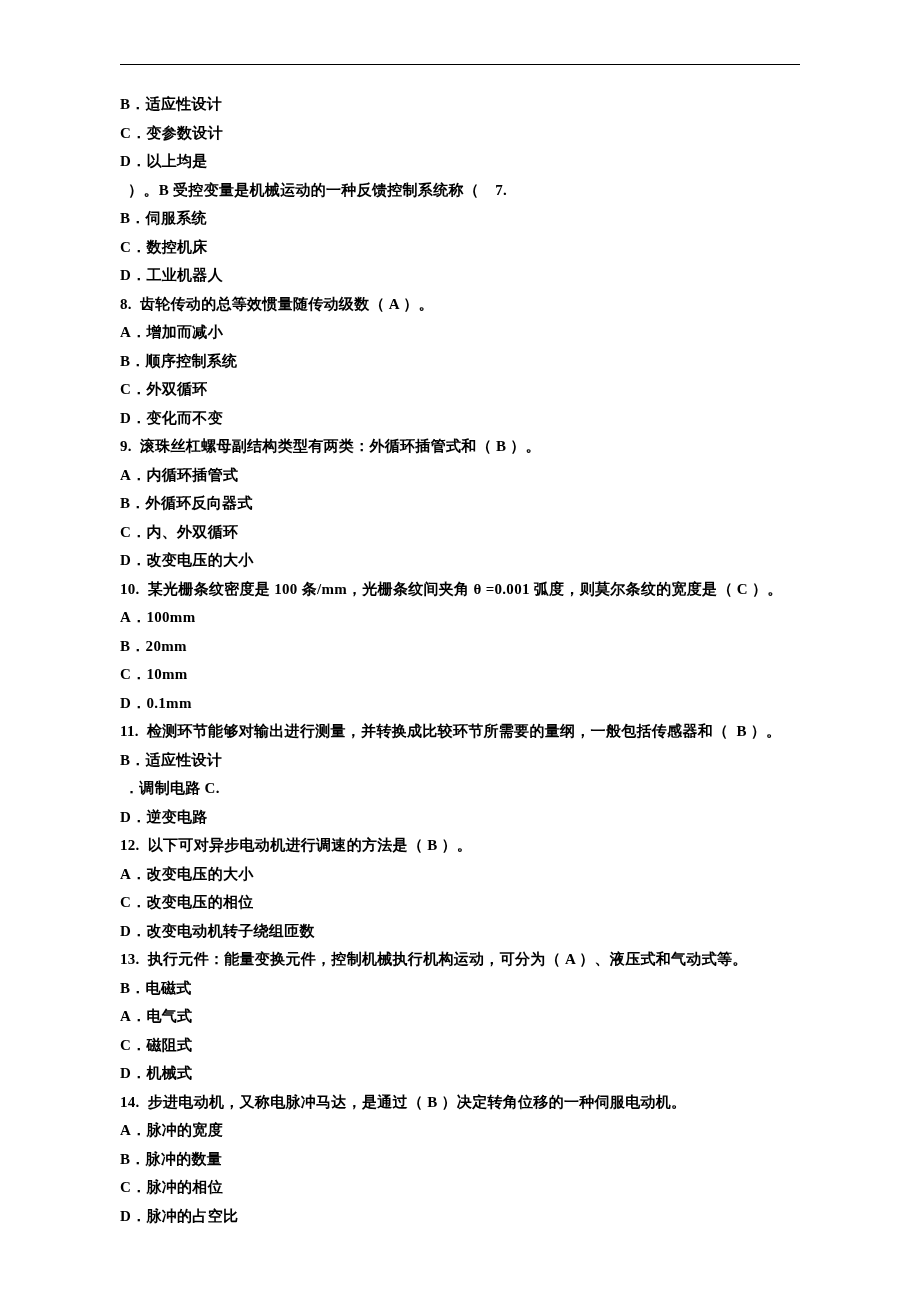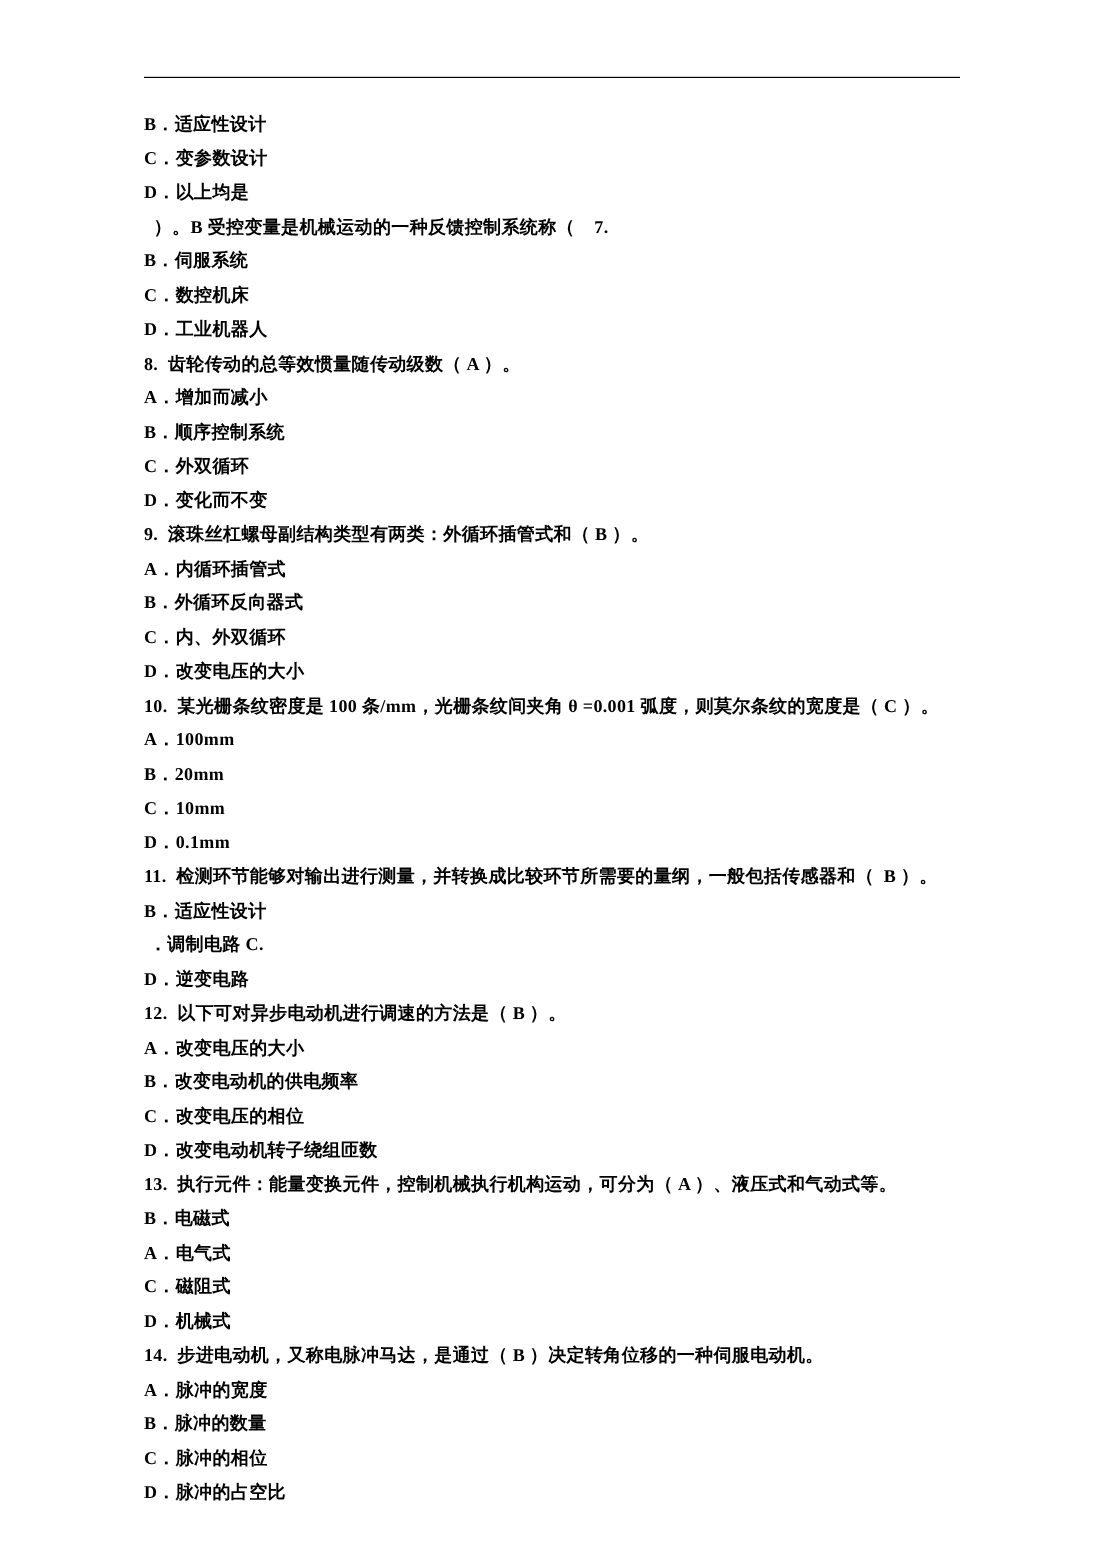--- a/index.html
+++ b/index.html
@@ -62,21 +62,20 @@
       <div class="line">A．100mm</div>
       <div class="line">B．20mm</div>
       <div class="line">C．10mm</div>
       <div class="line">D．0.1mm</div>
       <div class="line">11.  检测环节能够对输出进行测量，并转换成比较环节所需要的量纲，一般包括传感器和（  B ）。</div>
       <div class="line">B．适应性设计</div>
       <div class="line"> ．调制电路 C.</div>
       <div class="line">D．逆变电路</div>
       <div class="line">12.  以下可对异步电动机进行调速的方法是（ B ）。</div>
       <div class="line">A．改变电压的大小</div>
-      <div class="line">B．改变电动机的供电频率</div>
       <div class="line">C．改变电压的相位</div>
       <div class="line">D．改变电动机转子绕组匝数</div>
       <div class="line">13.  执行元件：能量变换元件，控制机械执行机构运动，可分为（ A ）、液压式和气动式等。</div>
       <div class="line">B．电磁式</div>
       <div class="line">A．电气式</div>
       <div class="line">C．磁阻式</div>
       <div class="line">D．机械式</div>
       <div class="line">14.  步进电动机，又称电脉冲马达，是通过（ B ）决定转角位移的一种伺服电动机。</div>
       <div class="line">A．脉冲的宽度</div>
       <div class="line">B．脉冲的数量</div>

